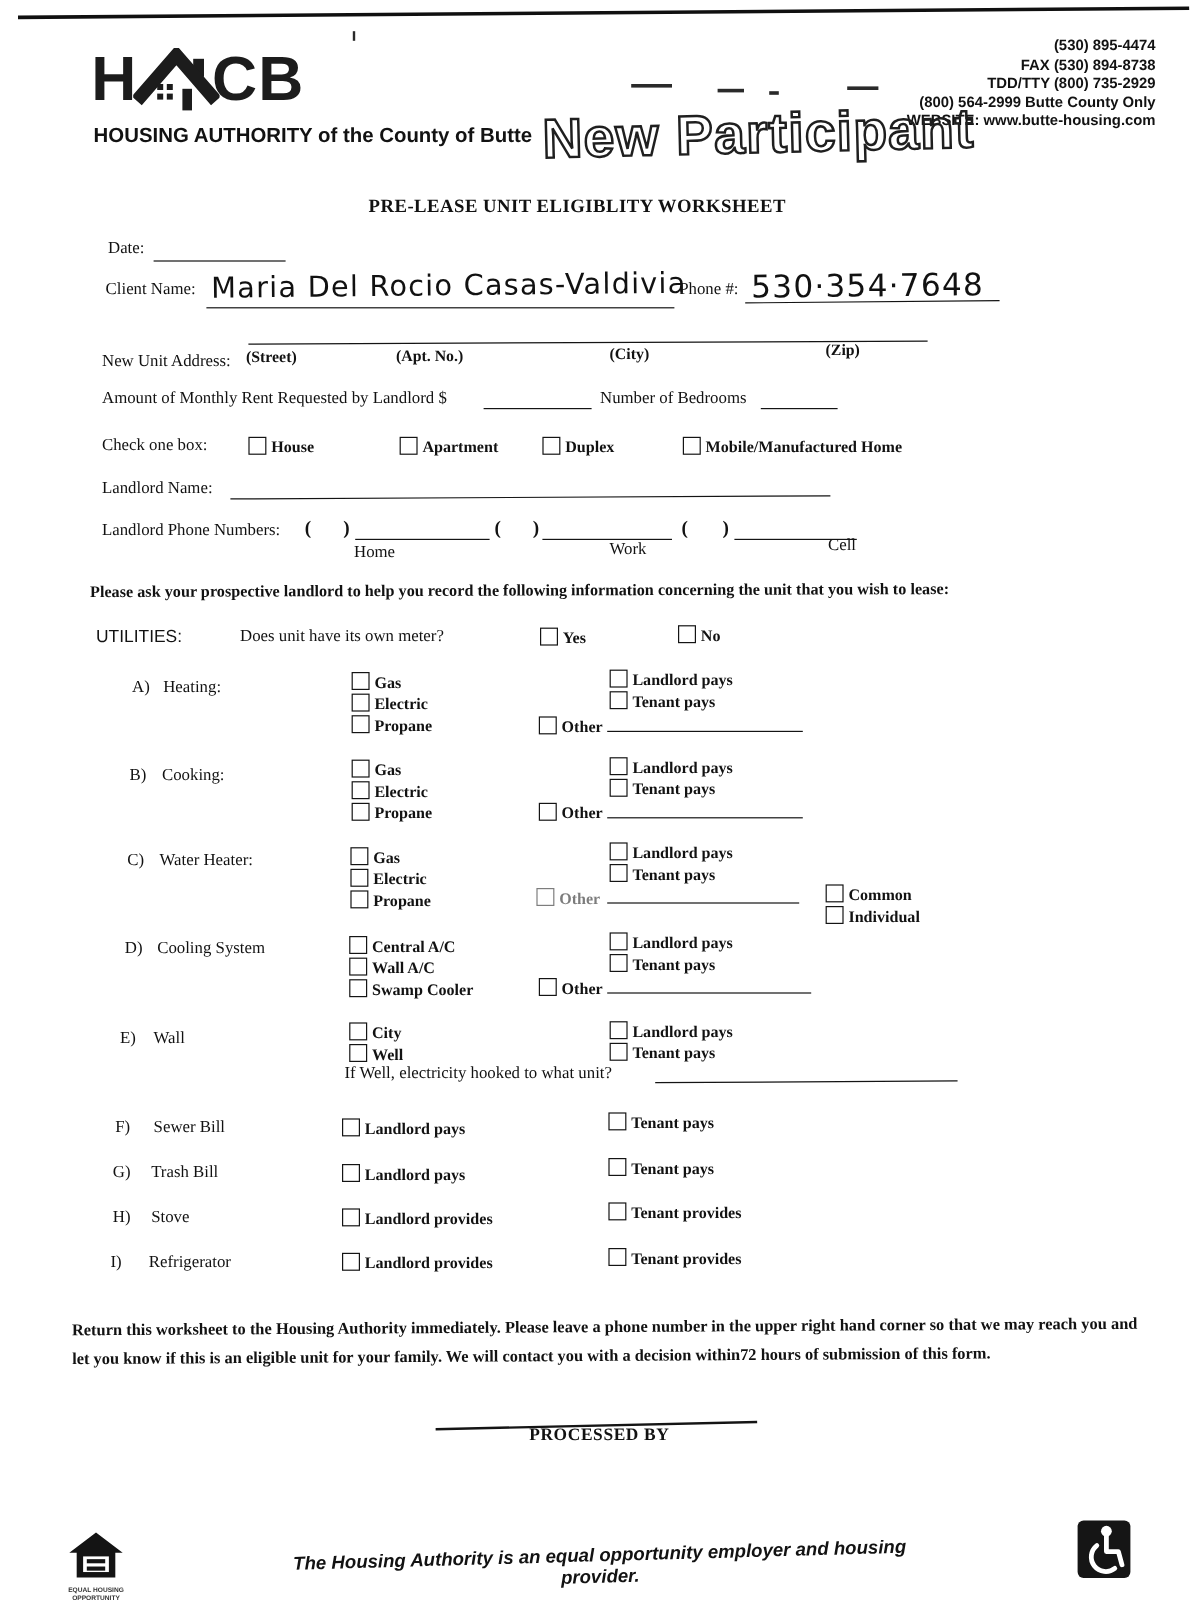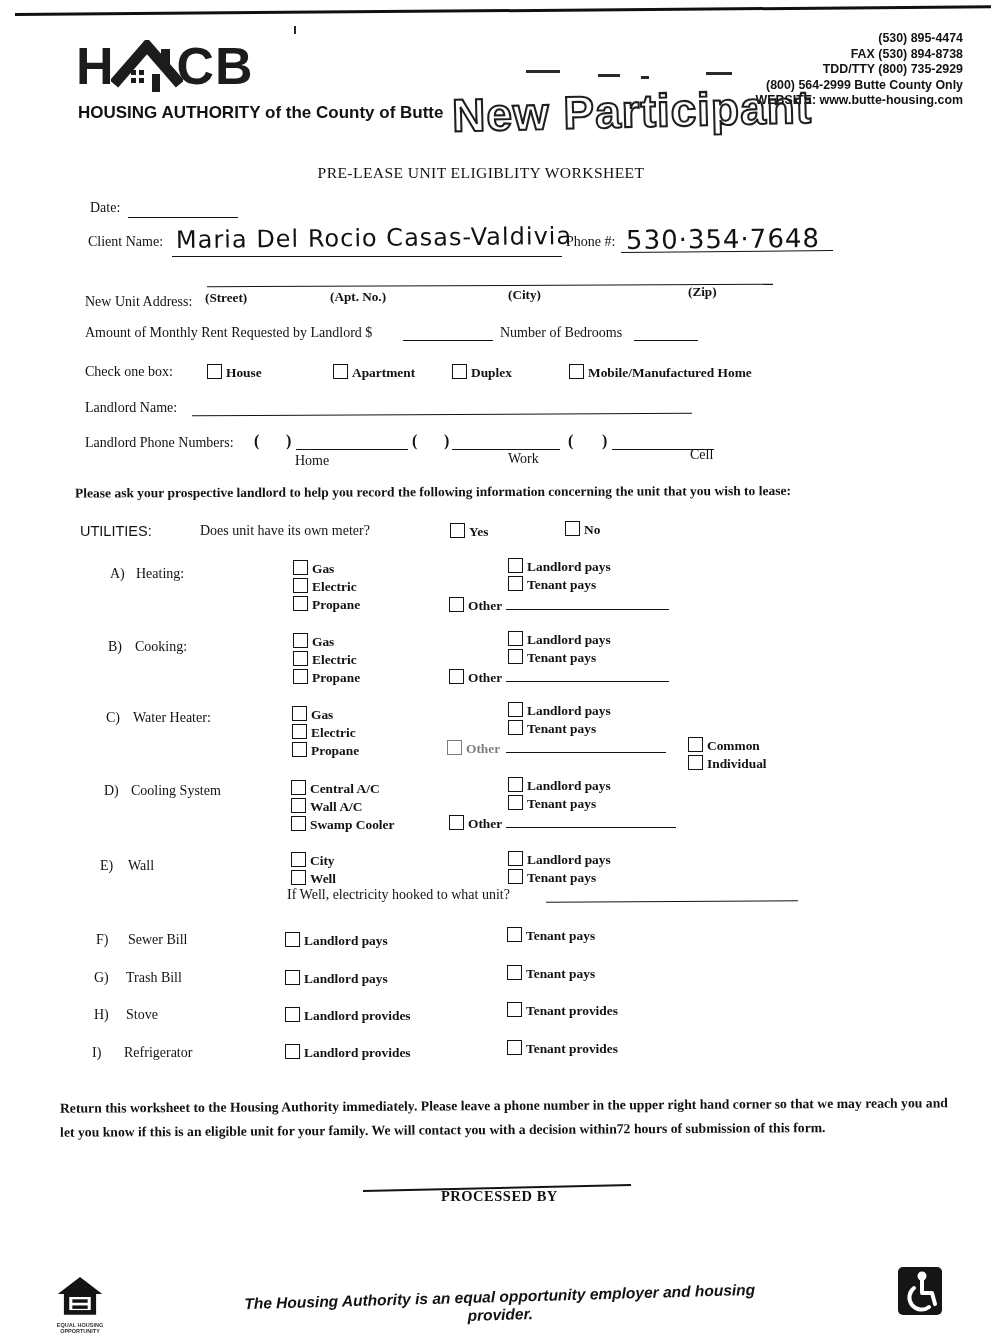--- a/index.html
+++ b/index.html
@@ -14,21 +14,21 @@
       margin-right:4px;position:relative;top:2px;background:#fff;}
   .cbrow{font-size:13.4px;font-weight:600;white-space:nowrap;line-height:18px;}
   .fuelcol div{height:18px;}
   .payscol div{height:18px;}
   .hand{font-family:"DejaVu Sans",sans-serif;font-size:24px;font-weight:500;
         letter-spacing:1px;white-space:nowrap;transform:rotate(-0.6deg);color:#111;}
   .stamp{font-family:"Liberation Sans",sans-serif;font-size:46px;font-weight:700;
          letter-spacing:1px;color:transparent;-webkit-text-stroke:2.1px #1f1f1f;
          transform:rotate(-1.4deg);white-space:nowrap;}
   .contact{font-size:12.4px;font-weight:700;line-height:15.6px;text-align:right;white-space:nowrap;}
-  .title{font-size:15.6px;font-weight:400;letter-spacing:0.4px;text-align:center;width:962px;}
+  .title{font-size:15.6px;font-weight:700;letter-spacing:0.4px;text-align:center;width:962px;}
   .paren{font-size:16px;font-weight:600;}
   .artifact{position:absolute;background:#2a2a2a;}
   .faded{opacity:0.55;}
   .logoletters{font-family:"Liberation Sans",sans-serif;font-size:52px;font-weight:800;
                color:#1c1c1c;letter-spacing:1px;display:flex;align-items:flex-start;line-height:52px;}
 </style>
 </head>
 <body>
 
 <div class="page">

